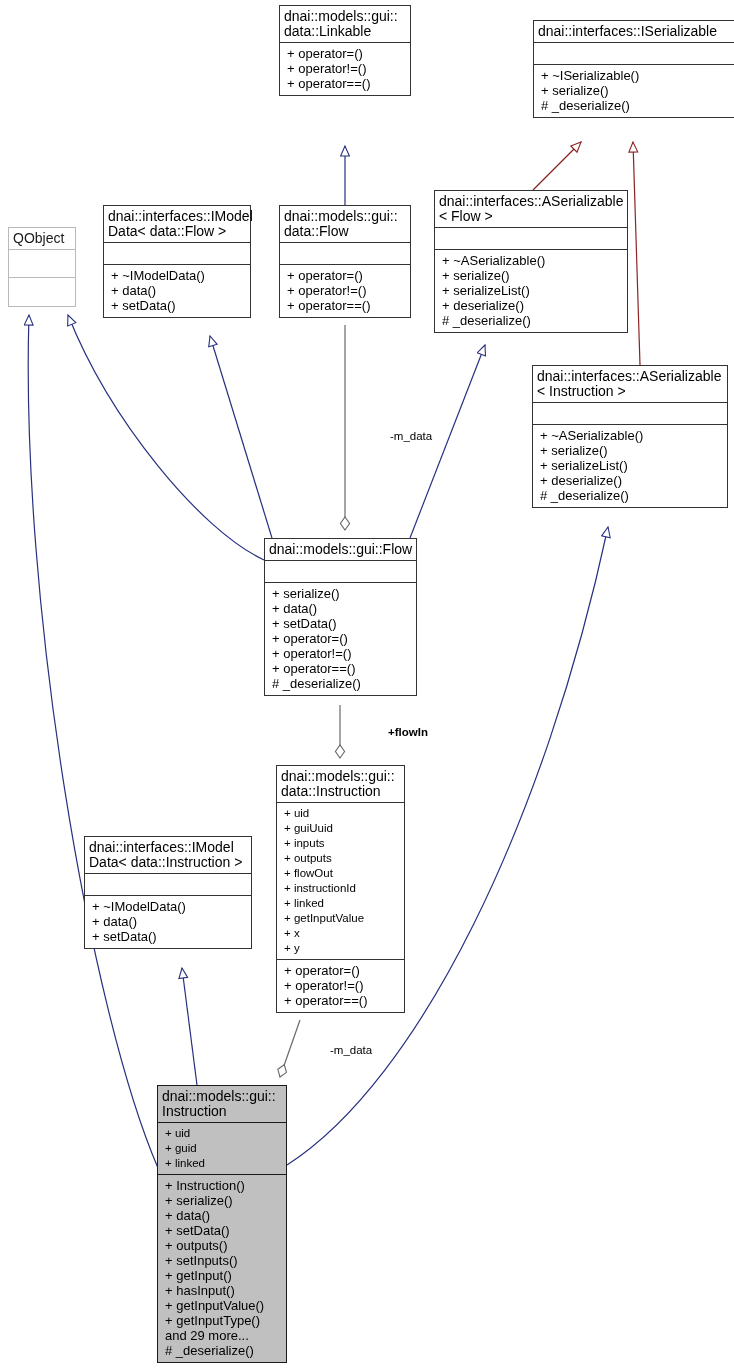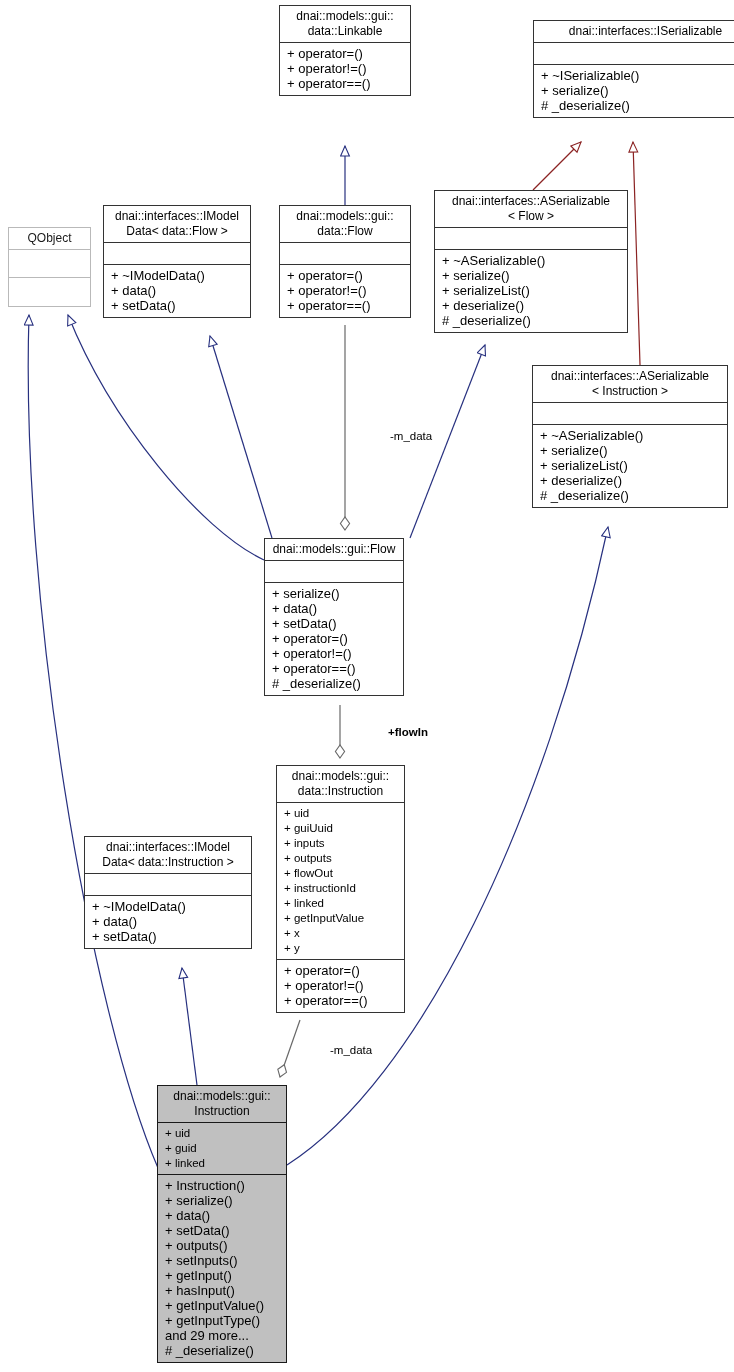--- a/index.html
+++ b/index.html
@@ -35,22 +35,22 @@
   }
   .umlbox.shaded {
     background: #c0c0c0;
     border: 1px solid #1a1a1a;
   }
   .umlbox.faded {
     border: 1px solid #b9b9b9;
   }
   .uml-title {
     box-sizing: border-box;
-    text-align: center;
-    font-size: 12px;
+    text-align: left;
+    font-size: 14px;
     line-height: 15px;
     color: #000000;
     padding: 3px 4px 3px 4px;
     border-bottom: 1px solid #333333;
     white-space: pre-line;
   }
   .faded .uml-title { border-bottom: 1px solid #b9b9b9; color:#1a1a1a; }
   .uml-attrs {
     box-sizing: border-box;
     font-size: 11.5px;
@@ -117,21 +117,21 @@
 
     <path d="M 300,1020 L 280,1077" fill="none" stroke="#686868" stroke-width="1.2" marker-end="url(#diamond-gray)"></path>
 
     <path d="M 197,1085 L 182,968" fill="none" stroke="#27307f" stroke-width="1.2" marker-end="url(#arrow-blue)"></path>
 
     <path d="M 287,1165 C 420,1080 545,820 608,527" fill="none" stroke="#27307f" stroke-width="1.2" marker-end="url(#arrow-blue)"></path>
 
     <path d="M 158,1168 C 90,1010 20,600 29,315" fill="none" stroke="#27307f" stroke-width="1.2" marker-end="url(#arrow-blue)"></path>
   </svg>
 
-  <div class="umlbox faded" style="left:8px; top:227px; width:83px;">
+  <div class="umlbox faded" style="left:8px; top:227px; width:68px;">
     <div class="uml-title">QObject</div>
     <div class="uml-attrs" style="height:28px;"></div>
     <div class="uml-ops" style="height:28px;"></div>
   </div>
 
   <div class="umlbox" style="left:279px; top:5px; width:132px;">
     <div class="uml-title">dnai::models::gui::
 data::Linkable</div>
     <div class="uml-ops">
       <div>+ operator=()</div>
@@ -191,21 +191,21 @@
     <div class="uml-attrs" style="height:22px;"></div>
     <div class="uml-ops">
       <div>+ ~ASerializable()</div>
       <div>+ serialize()</div>
       <div>+ serializeList()</div>
       <div>+ deserialize()</div>
       <div># _deserialize()</div>
     </div>
   </div>
 
-  <div class="umlbox" style="left:264px; top:538px; width:140px;">
+  <div class="umlbox" style="left:264px; top:538px; width:153px;">
     <div class="uml-title">dnai::models::gui::Flow</div>
     <div class="uml-attrs" style="height:22px;"></div>
     <div class="uml-ops">
       <div>+ serialize()</div>
       <div>+ data()</div>
       <div>+ setData()</div>
       <div>+ operator=()</div>
       <div>+ operator!=()</div>
       <div>+ operator==()</div>
       <div># _deserialize()</div>

